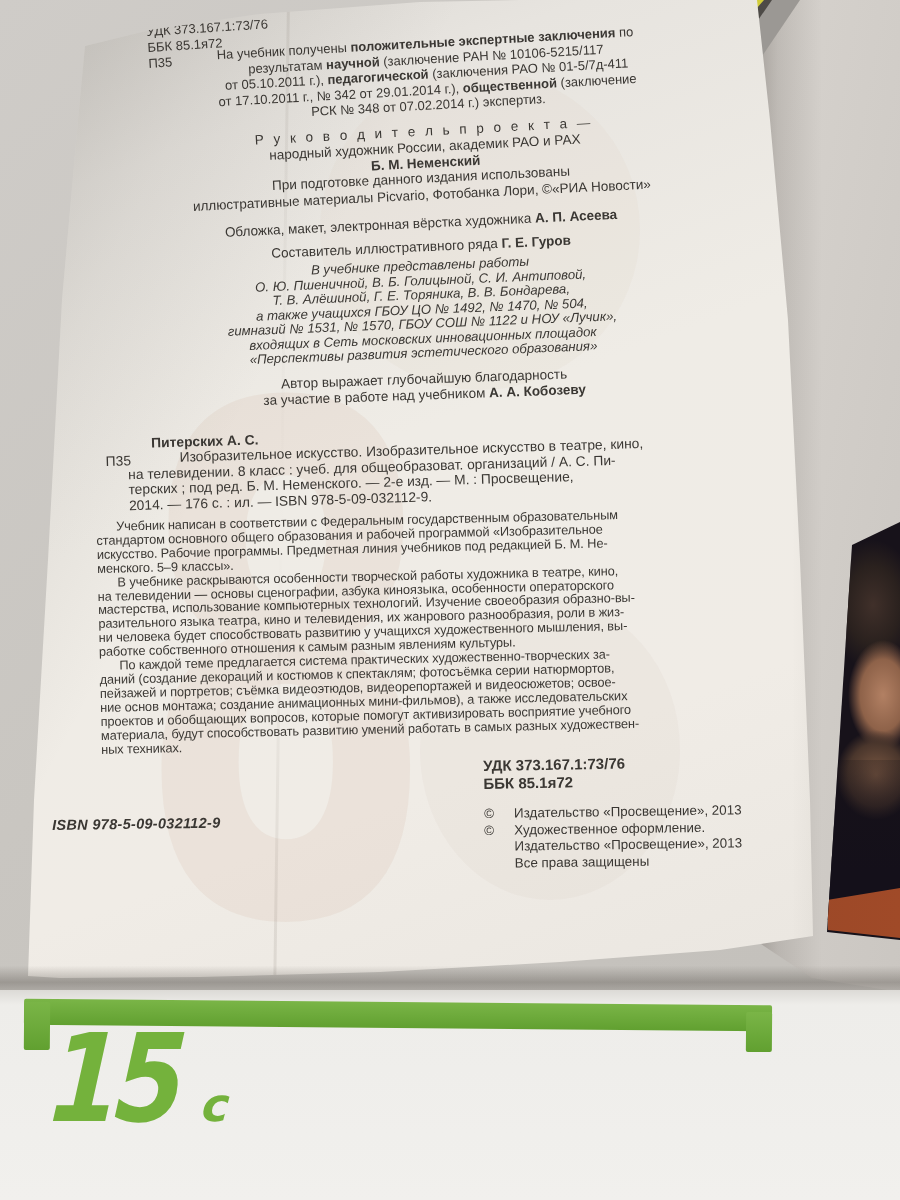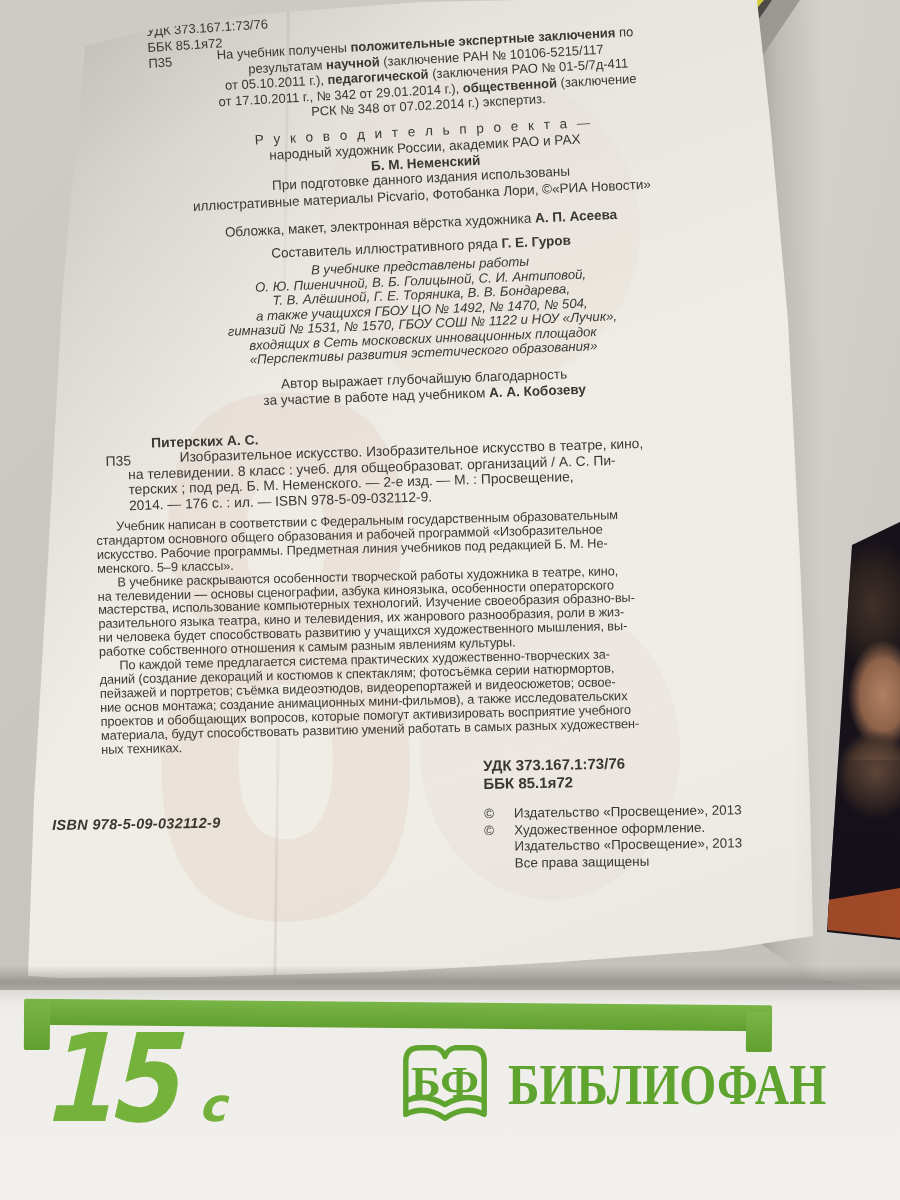--- a/index.html
+++ b/index.html
@@ -287,23 +287,15 @@
   <div class="abs banner">
     <div class="abs bar bar-main"></div>
     <div class="abs bar bar-left"></div>
     <div class="abs bar bar-right"></div>
 
     <div class="abs price">
       <span class="price-big">15</span>
       <span class="price-small">с</span>
     </div>
 
-    <div class="abs logo">
-      <svg width="98" height="100" viewBox="0 0 100 100">
-        <path d="M10 26 Q10 12 24 12 L40 12 Q48 14 50 21 Q52 14 60 12 L76 12 Q90 12 90 26 L90 66 Q70 58 50 70 Q30 58 10 66 Z" fill="none" stroke="#5fa42f" stroke-width="5.5" stroke-linejoin="round"></path>
-        <path d="M10 66 L10 80 Q30 70 50 84 Q70 70 90 80 L90 66" fill="none" stroke="#5fa42f" stroke-width="5.5" stroke-linejoin="round"></path>
-        <text x="50" y="62" text-anchor="middle" font-size="46" font-weight="bold" font-family="Liberation Serif, serif" fill="#5fa42f">БФ</text>
-      </svg>
-      <span class="logo-text">БИБЛИОФАН</span>
-    </div>
   </div>
 
 </div>
 
 </body></html>

